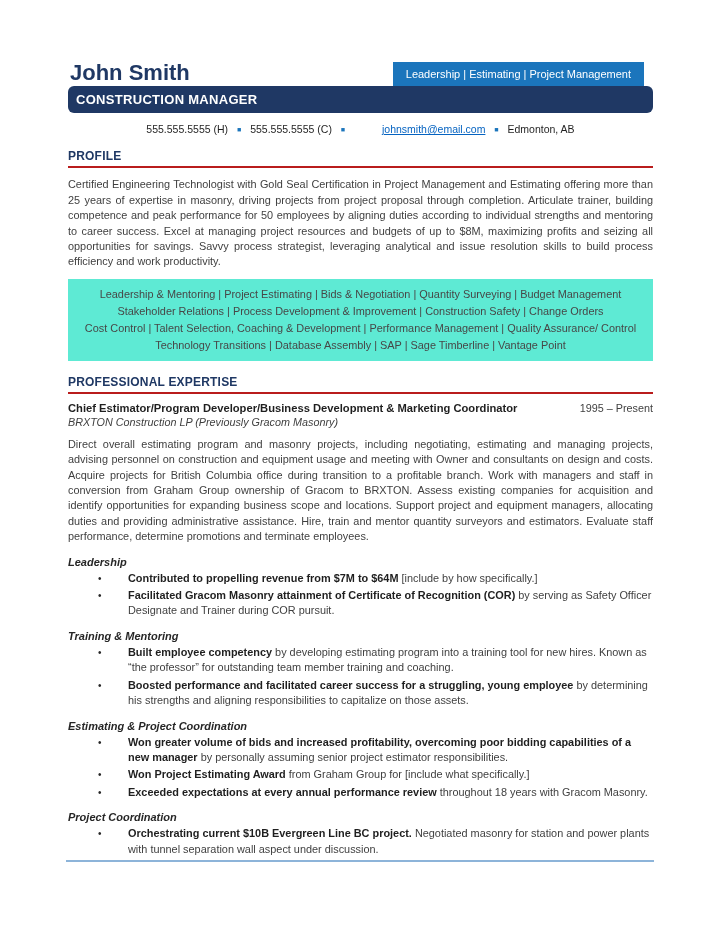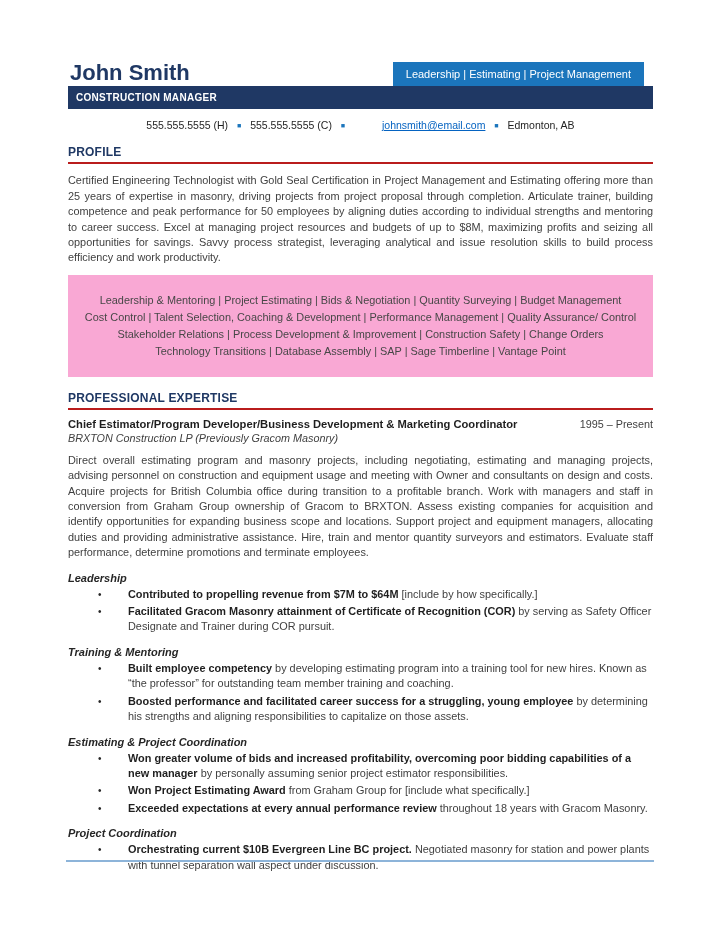--- a/index.html
+++ b/index.html
@@ -39,23 +39,24 @@
     font-weight: normal;
     font-size: 11px;
     padding: 6px 13px 6px 13px;
     margin-right: 9px;
     white-space: nowrap;
   }
   .title-bar {
     background: #1f3864;
     color: #ffffff;
     font-weight: bold;
-    font-size: 10px;
+    font-size: 13px;
     letter-spacing: 0.3px;
     padding: 6px 0 6px 8px;
+    border-radius: 6px;
   }
 
   
   .contact {
     margin-top: 10px;
     text-align: center;
     font-size: 10.5px;
     color: #1f1f1f;
   }
   .contact .sep {
@@ -93,22 +94,22 @@
 
   .para {
     margin-top: 9px;
     font-size: 10.9px;
     line-height: 15.4px;
     text-align: justify;
   }
 
   .skills-box {
     margin-top: 9px;
-    background: #f9a8d4;
-    padding: 17px 8px;
+    background: #5eead4;
+    padding: 7px 8px;
     text-align: center;
     font-size: 10.9px;
     line-height: 17px;
     color: #474747;
   }
 
   
   .job-header {
     display: flex;
     justify-content: space-between;
@@ -184,22 +185,22 @@
       <span class="sep">■</span>
       <span>Edmonton, AB</span>
     </div>
 
 
     <div class="section-header">PROFILE</div>
     <div class="para">Certified Engineering Technologist with Gold Seal Certification in Project Management and Estimating offering more than 25 years of expertise in masonry, driving projects from project proposal through completion. Articulate trainer, building competence and peak performance for 50 employees by aligning duties according to individual strengths and mentoring to career success. Excel at managing project resources and budgets of up to $8M, maximizing profits and seizing all opportunities for savings. Savvy process strategist, leveraging analytical and issue resolution skills to build process efficiency and work productivity.</div>
 
     <div class="skills-box">
       <div>Leadership &amp; Mentoring | Project Estimating | Bids &amp; Negotiation | Quantity Surveying | Budget Management</div>
+      <div>Stakeholder Relations | Process Development &amp; Improvement | Construction Safety | Change Orders</div>
       <div>Cost Control | Talent Selection, Coaching &amp; Development | Performance Management | Quality Assurance/ Control</div>
-      <div>Stakeholder Relations | Process Development &amp; Improvement | Construction Safety | Change Orders</div>
       <div>Technology Transitions | Database Assembly | SAP | Sage Timberline | Vantage Point</div>
     </div>
 
     <div class="section-header">PROFESSIONAL EXPERTISE</div>
 
     <div class="job-header">
       <div class="job-title">Chief Estimator/Program Developer/Business Development &amp; Marketing Coordinator</div>
       <div class="job-dates">1995 – Present</div>
     </div>
     <div class="company">BRXTON Construction LP (Previously Gracom Masonry)</div>

